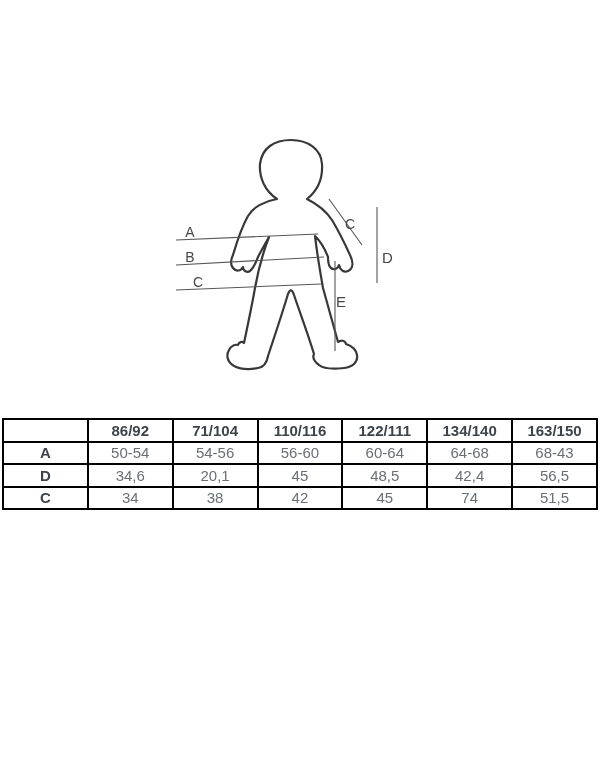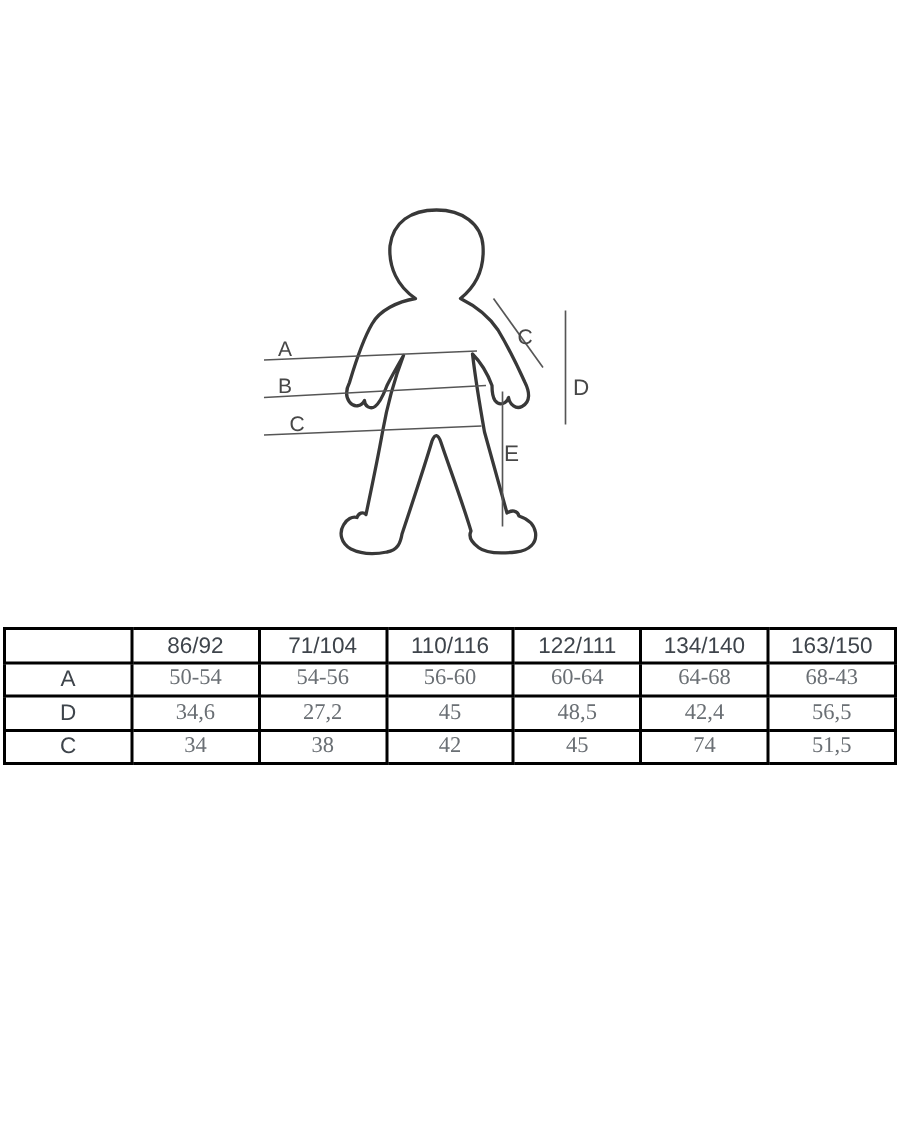--- a/index.html
+++ b/index.html
@@ -53,27 +53,26 @@
     border: 2px solid #000000;
     height: 20.5px;
     padding: 0;
     text-align: center;
     vertical-align: middle;
     font-size: 15px;
     overflow: hidden;
     white-space: nowrap;
   }
   .size-table th {
-    font-weight: normal;
+    font-weight: bold;
     color: #3e444b;
   }
   .size-table td {
     font-weight: normal;
     color: #6a6f74;
-    font-family: Liberation Serif, serif;
   }
 </style>
 </head>
 <body>
 
 <div class="page">
 
   <svg class="figure-svg" width="600" height="412" viewBox="0 0 600 412">
 
     <path class="outline" d="M 277,199
@@ -144,21 +143,21 @@
         <td>50-54</td>
         <td>54-56</td>
         <td>56-60</td>
         <td>60-64</td>
         <td>64-68</td>
         <td>68-43</td>
       </tr>
       <tr>
         <th>D</th>
         <td>34,6</td>
-        <td>27,2</td>
+        <td>20,1</td>
         <td>45</td>
         <td>48,5</td>
         <td>42,4</td>
         <td>56,5</td>
       </tr>
       <tr>
         <th>C</th>
         <td>34</td>
         <td>38</td>
         <td>42</td>

